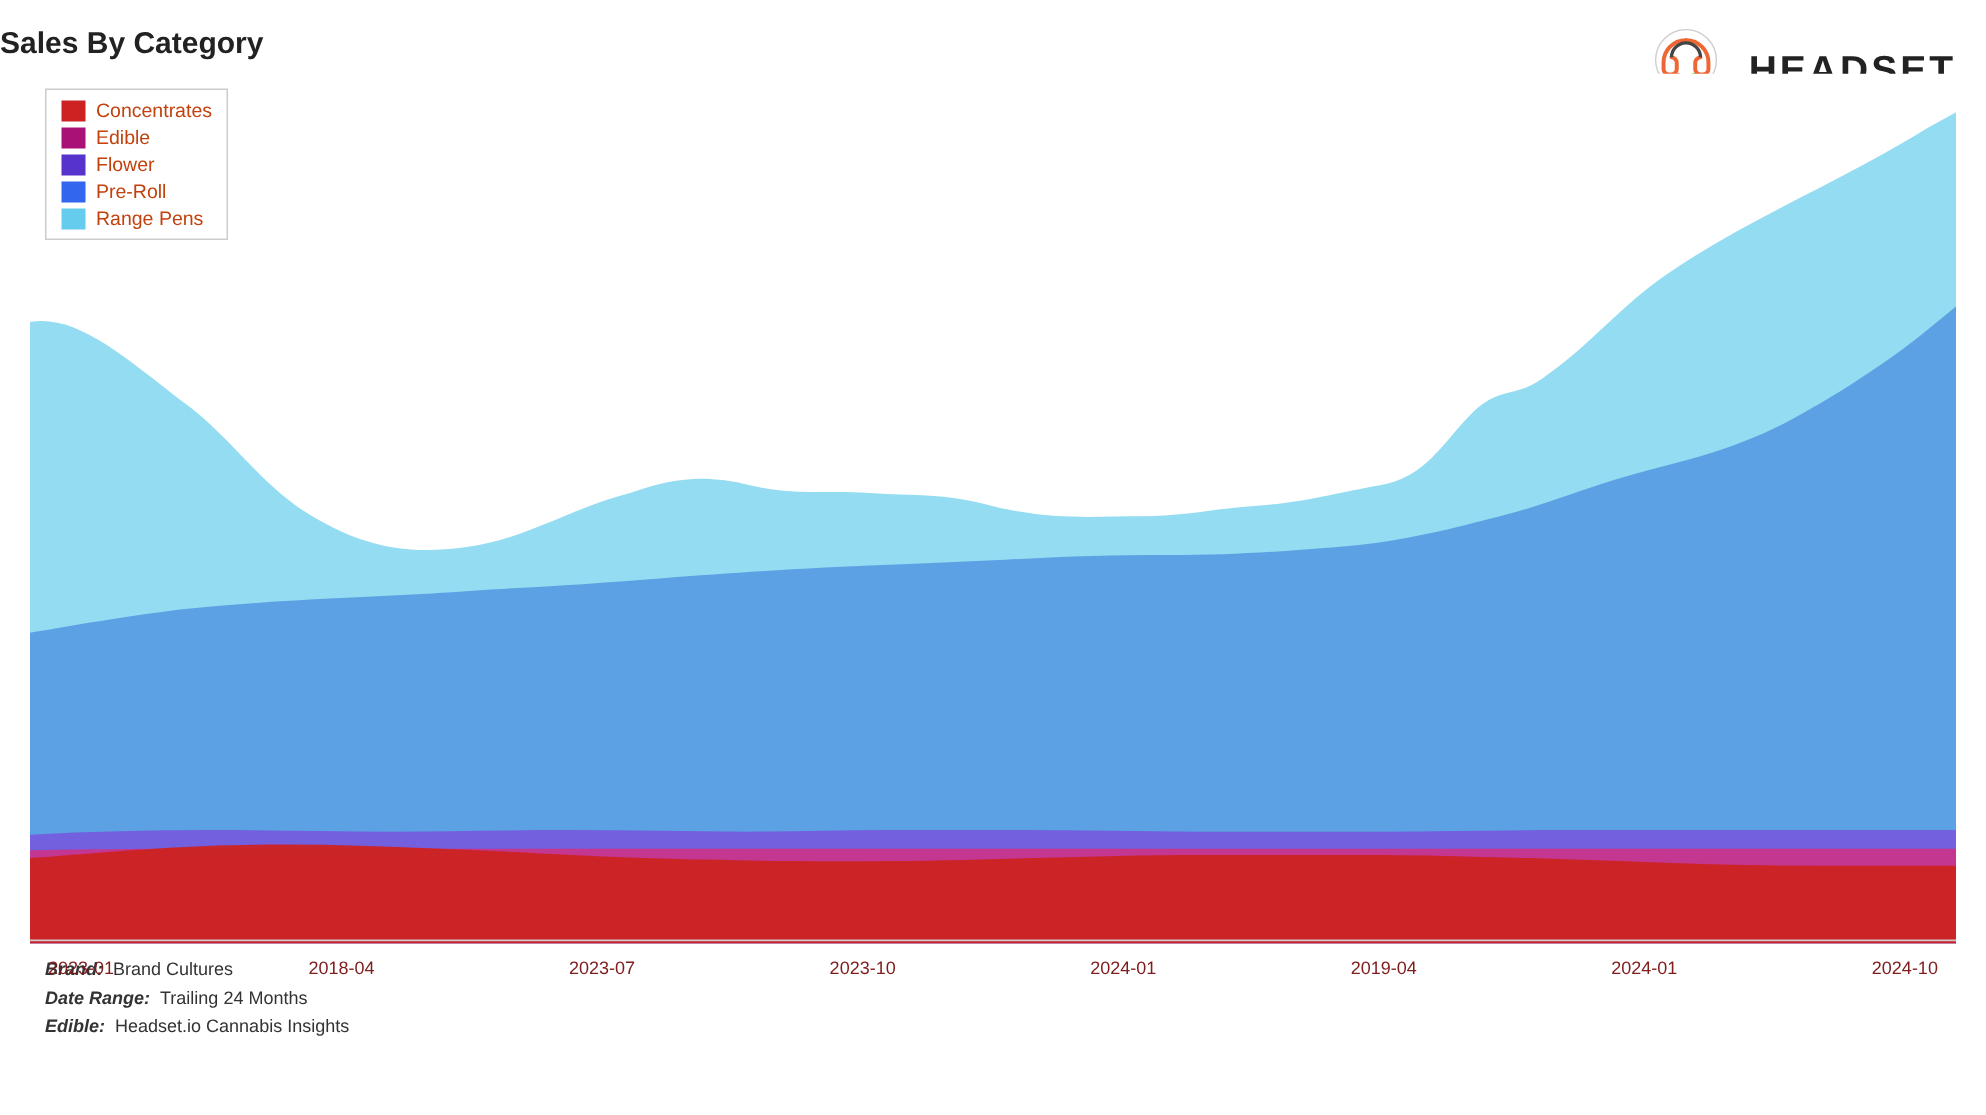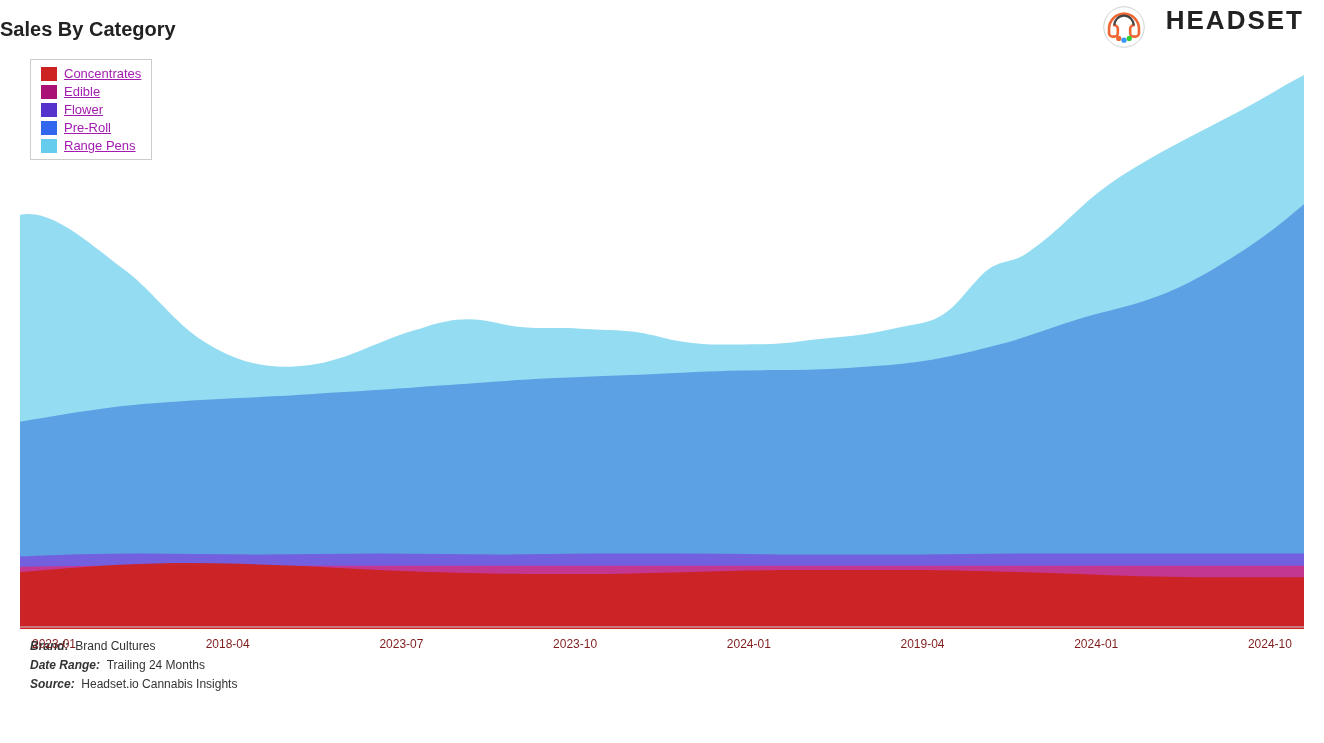--- a/index.html
+++ b/index.html
@@ -18,24 +18,24 @@
     }
     .header {
       text-align: left;
       padding: 18px 0 8px 0;
       font-size: 20px;
       font-weight: bold;
       color: #222;
     }
     .logo {
       position: absolute;
-      top: 5px;
+      top: 18px;
       right: 20px;
       display: flex;
-      align-items: flex-start;
+      align-items: flex-end;
       gap: 20px;
     }
     .logo-icon {
       width: 44px;
       height: 44px;
     }
     .logo-text {
       font-size: 26px;
       font-weight: 900;
       letter-spacing: 2px;
@@ -54,23 +54,22 @@
       background: rgba(255,255,255,0.92);
       border: 1px solid #ccc;
       padding: 6px 10px;
       z-index: 10;
     }
     .legend-item {
       display: flex;
       align-items: center;
       gap: 7px;
       font-size: 13px;
-      color: #a21caf;
+      color: #c2410c;
       margin-bottom: 3px;
-      text-decoration: underline;
     }
     .legend-item:last-child { margin-bottom: 0; }
     .legend-swatch {
       width: 16px;
       height: 14px;
       display: inline-block;
       flex-shrink: 0;
     }
     .chart-svg {
       width: 100%;
@@ -265,18 +264,18 @@
   <div class="footer">
     <div>
       <span class="label">Brand:</span>
       &nbsp;<span>Brand Cultures</span>
     </div>
     <div>
       <span class="label">Date Range:</span>
       &nbsp;<span>Trailing 24 Months</span>
     </div>
     <div>
-      <span class="label">Source:</span>
+      <span class="label">Edible:</span>
       &nbsp;<span>Headset.io Cannabis Insights</span>
     </div>
   </div>
 
 </div>
 
 </body></html>

